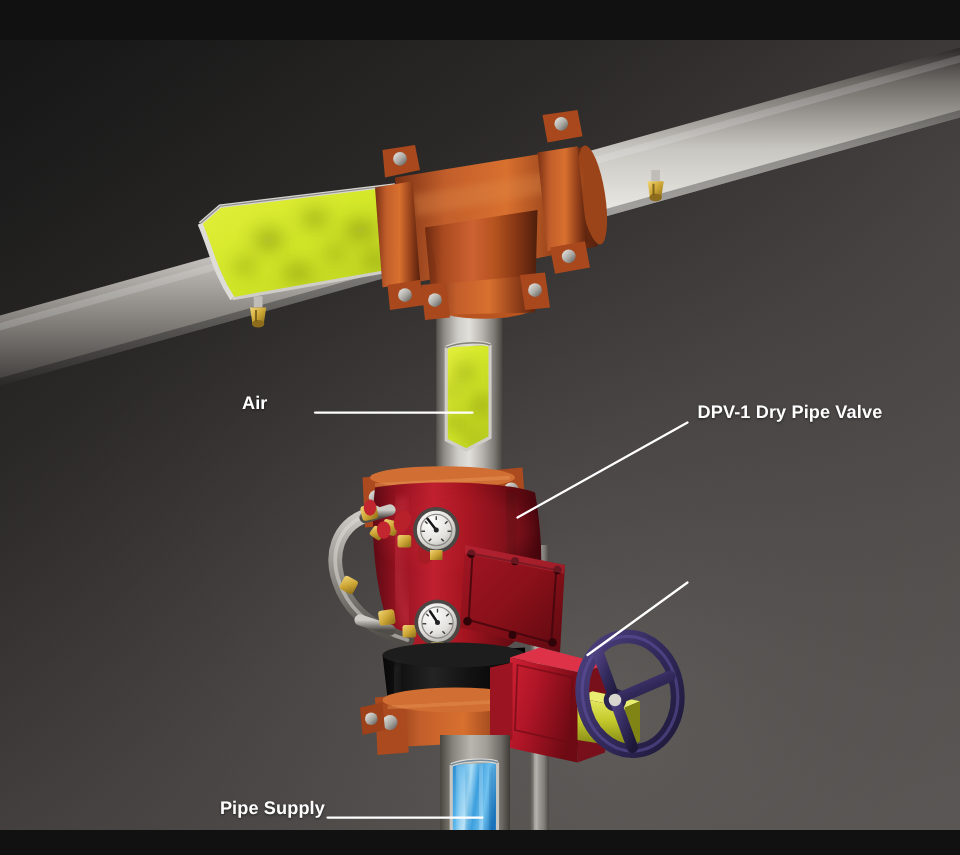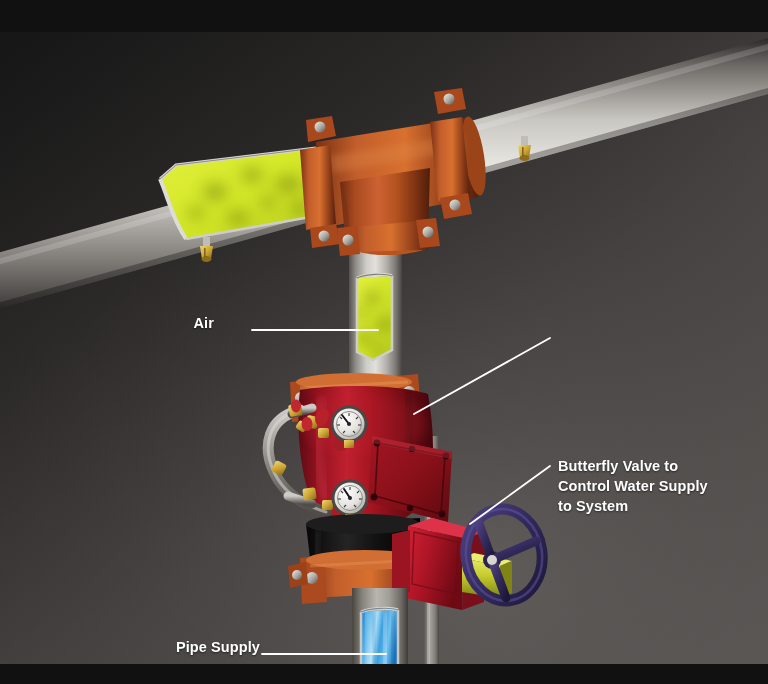--- a/index.html
+++ b/index.html
@@ -442,20 +442,18 @@
     <g stroke="#ffffff" stroke-width="1.8" stroke-linecap="round" fill="none">
       <line x1="252" y1="298" x2="378" y2="298"></line>
       <line x1="550" y1="306" x2="414" y2="382"></line>
       <line x1="550" y1="434" x2="470" y2="492"></line>
       <line x1="262" y1="622" x2="386" y2="622"></line>
     </g>
   </svg>
 
   <div class="lbl r" style="right:554px;top:281px;">Air</div>
 
-
-  <div class="lbl" style="left:558px;top:424px;">Butterfly Valve to
-Control Water Supply
-to System</div>
+  <div class="lbl" style="left:558px;top:288px;">DPV-1 Dry Pipe Valve</div>
+
 
   <div class="lbl r" style="right:508px;top:605px;">Pipe Supply</div>
 
 </div>
 
 </body></html>

